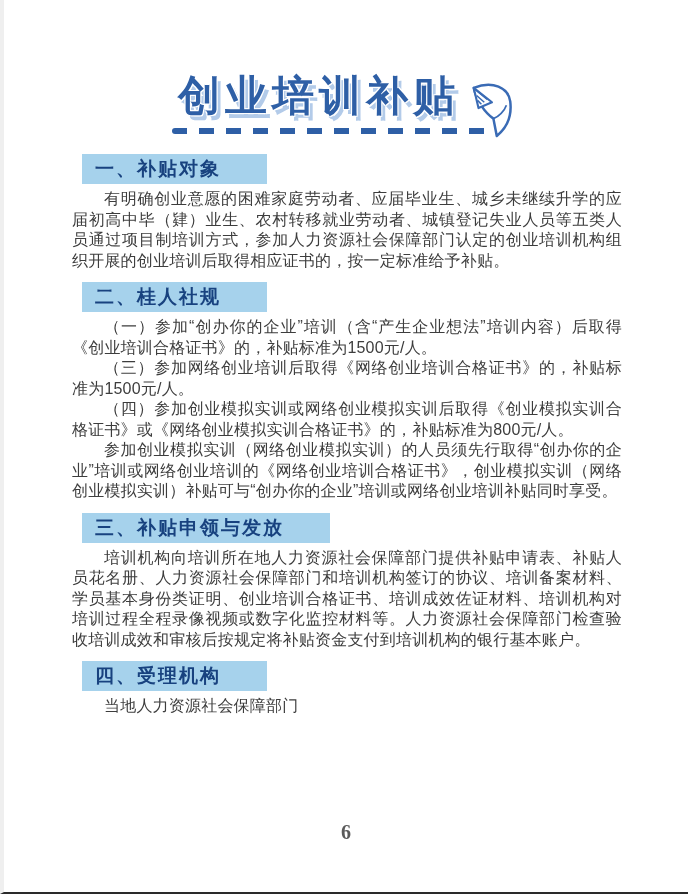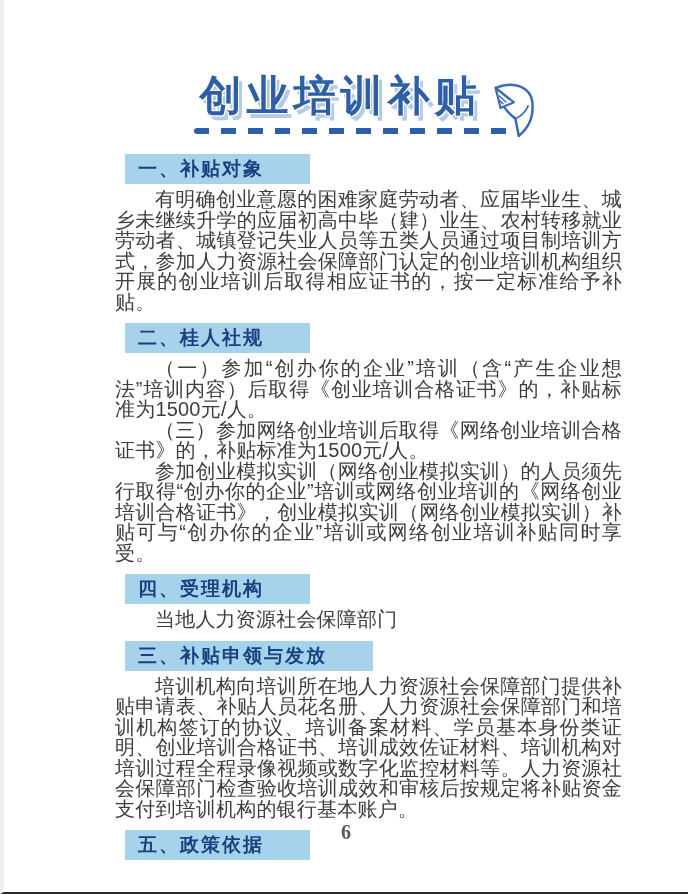--- a/index.html
+++ b/index.html
@@ -15,21 +15,20 @@
   html,body{background:#fff;}
   body{font-family:"Liberation Sans","DejaVu Sans",sans-serif;}
   .sheet{
     position:relative;
     width:688px;height:894px;
     margin:0 auto;
     background:#fff;
     border-left:4px solid #efefef;
     border-bottom:2px solid #2a2a2a;
     overflow:hidden;
-    padding-left:43px;
   }
   .content{padding:0 66px 0 68px;}
 
   
   .title-row{
     margin-top:72px;
     display:flex;justify-content:center;align-items:flex-start;
   }
   .title-col{display:inline-block;text-align:center;}
   .title-text{
@@ -62,21 +61,21 @@
     color:var(--navy);
     font-size:19px;font-weight:bold;
     letter-spacing:2px;
     padding:4px 46px 4px 13px;
     line-height:22px;
     white-space:nowrap;
   }
 
   
   .para{
-    font-size:20px;line-height:20.5px;
+    font-size:16px;line-height:20.5px;
     color:var(--body-text);
     text-indent:2em;
     text-align:justify;
     letter-spacing:0.2px;
   }
   .sec{margin-top:4px;}
   .first-sec{margin-top:14px;}
 
   
   .page-num{
@@ -114,42 +113,39 @@
       <p class="para">有明确创业意愿的困难家庭劳动者、应届毕业生、城乡未继续升学的应届初高中毕（肄）业生、农村转移就业劳动者、城镇登记失业人员等五类人员通过项目制培训方式，参加人力资源社会保障部门认定的创业培训机构组织开展的创业培训后取得相应证书的，按一定标准给予补贴。</p>
     </section>
 
     <section class="sec">
       <div class="sec-head">
         <span class="sec-bar"></span>
         <span class="sec-band">二、桂人社规</span>
       </div>
       <p class="para">（一）参加“创办你的企业”培训（含“产生企业想法”培训内容）后取得《创业培训合格证书》的，补贴标准为1500元/人。</p>
       <p class="para">（三）参加网络创业培训后取得《网络创业培训合格证书》的，补贴标准为1500元/人。</p>
+      <p class="para">（四）参加创业模拟实训或网络创业模拟实训后取得《创业模拟实训合格证书》或《网络创业模拟实训合格证书》的，补贴标准为800元/人。</p>
       <p class="para">参加创业模拟实训（网络创业模拟实训）的人员须先行取得“创办你的企业”培训或网络创业培训的《网络创业培训合格证书》，创业模拟实训（网络创业模拟实训）补贴可与“创办你的企业”培训或网络创业培训补贴同时享受。</p>
-    </section>
-
-    <section class="sec">
-      <div class="sec-head">
-        <span class="sec-bar"></span>
-        <span class="sec-band">四、受理机构</span>
-      </div>
-      <p class="para">当地人力资源社会保障部门</p>
     </section>
 
     <section class="sec">
       <div class="sec-head">
         <span class="sec-bar"></span>
         <span class="sec-band">三、补贴申领与发放</span>
       </div>
       <p class="para">培训机构向培训所在地人力资源社会保障部门提供补贴申请表、补贴人员花名册、人力资源社会保障部门和培训机构签订的协议、培训备案材料、学员基本身份类证明、创业培训合格证书、培训成效佐证材料、培训机构对培训过程全程录像视频或数字化监控材料等。人力资源社会保障部门检查验收培训成效和审核后按规定将补贴资金支付到培训机构的银行基本账户。</p>
     </section>
 
     <section class="sec">
       <div class="sec-head">
         <span class="sec-bar"></span>
-        <span class="sec-band">五、政策依据</span>
+        <span class="sec-band">四、受理机构</span>
       </div>
+      <p class="para">当地人力资源社会保障部门</p>
+    </section>
+
+    <section class="sec">
     </section>
 
   </div>
 
   <div class="page-num">6</div>
 </div>
 
 </body></html>

